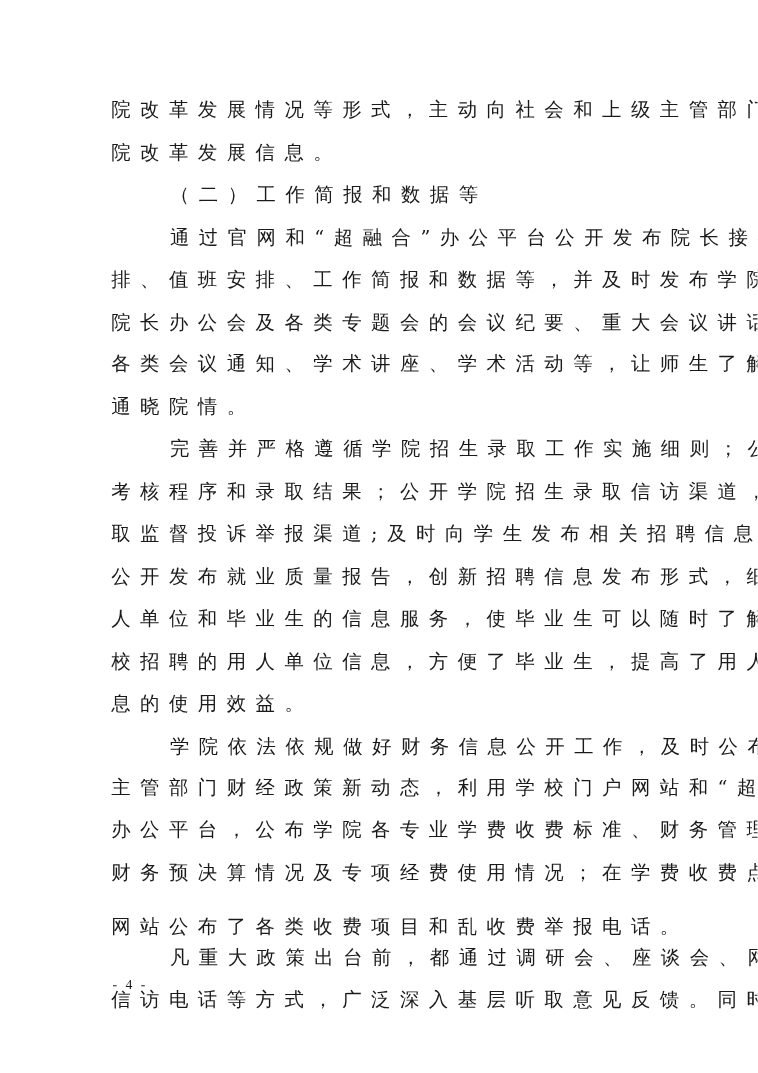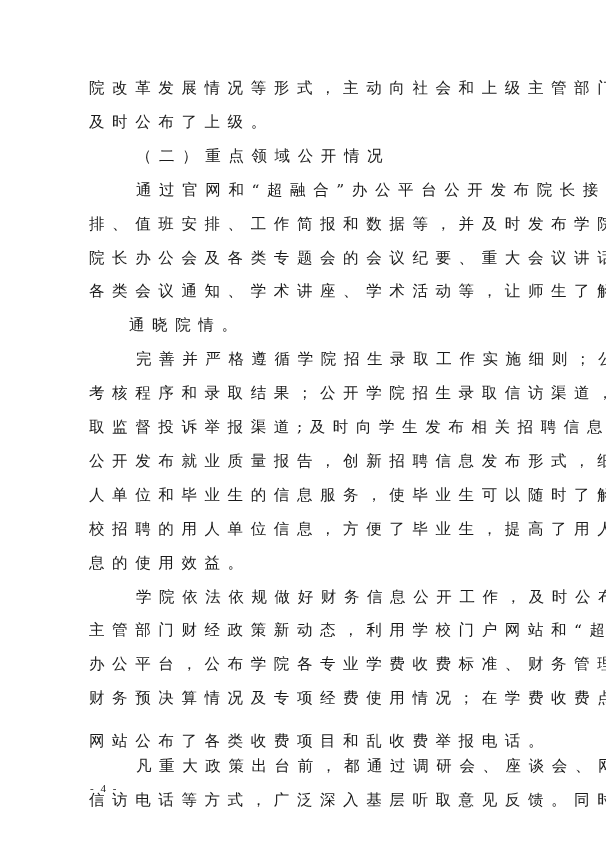--- a/index.html
+++ b/index.html
@@ -11,27 +11,27 @@
   .indent { left: 136px; }
   .footer { position: absolute; left: 90px; top: 782px; font-size: 11px; letter-spacing: 2px;
             font-family: "Liberation Serif", serif; }
 </style>
 </head>
 <body>
 
 <div class="page">
   <div id="lines">
       <div class="line" style="top: 78px;">院改革发展情况等形式，主动向社会和上级主管部门公开学</div>
-      <div class="line" style="top: 111.9px;">及时公布了上级。</div>
-      <div class="line indent" style="top: 145.8px;">（二）重点领域公开情况</div>
+      <div class="line" style="top: 111.9px;">院改革发展信息。</div>
+      <div class="line indent" style="top: 145.8px;">（二）工作简报和数据等</div>
       <div class="line indent" style="top: 179.7px;">通过官网和“超融合”办公平台公开发布院长接待日安</div>
       <div class="line" style="top: 213.6px;">排、值班安排、工作简报和数据等，并及时发布学院党委会、</div>
       <div class="line" style="top: 247.5px;">院长办公会及各类专题会的会议纪要、重大会议讲话文稿、</div>
       <div class="line" style="top: 281.4px;">各类会议通知、学术讲座、学术活动等，让师生了解信息，</div>
-      <div class="line" style="top: 315.3px; margin-left: 40px;">通晓院情。</div>
+      <div class="line" style="top: 315.3px;">通晓院情。</div>
       <div class="line indent" style="top: 349.2px;">完善并严格遵循学院招生录取工作实施细则；公开招生</div>
       <div class="line" style="top: 383.1px;">考核程序和录取结果；公开学院招生录取信访渠道，招生录</div>
       <div class="line" style="top: 417px;">取监督投诉举报渠道;及时向学生发布相关招聘信息，每年</div>
       <div class="line" style="top: 450.9px;">公开发布就业质量报告，创新招聘信息发布形式，细化对用</div>
       <div class="line" style="top: 484.8px;">人单位和毕业生的信息服务，使毕业生可以随时了解即将来</div>
       <div class="line" style="top: 518.7px;">校招聘的用人单位信息，方便了毕业生，提高了用人单位信</div>
       <div class="line" style="top: 552.6px; text-align: right;">息的使用效益。</div>
       <div class="line indent" style="top: 586.5px;">学院依法依规做好财务信息公开工作，及时公布了上级</div>
       <div class="line" style="top: 620.4px;">主管部门财经政策新动态，利用学校门户网站和“超融合”</div>
       <div class="line" style="top: 654.3px;">办公平台，公布学院各专业学费收费标准、财务管理制度、</div>

